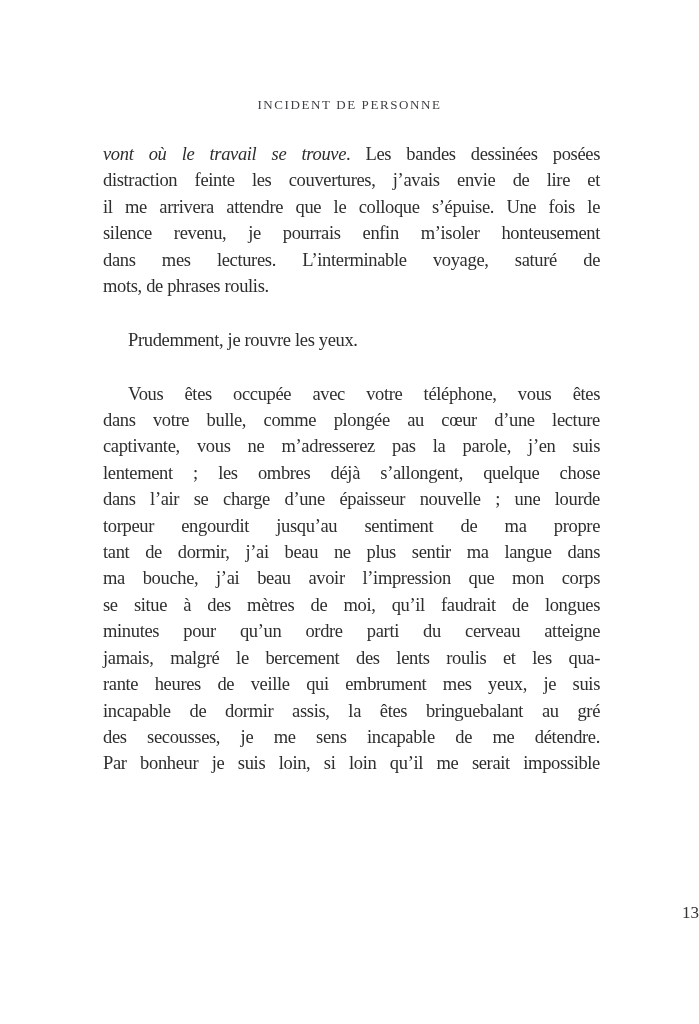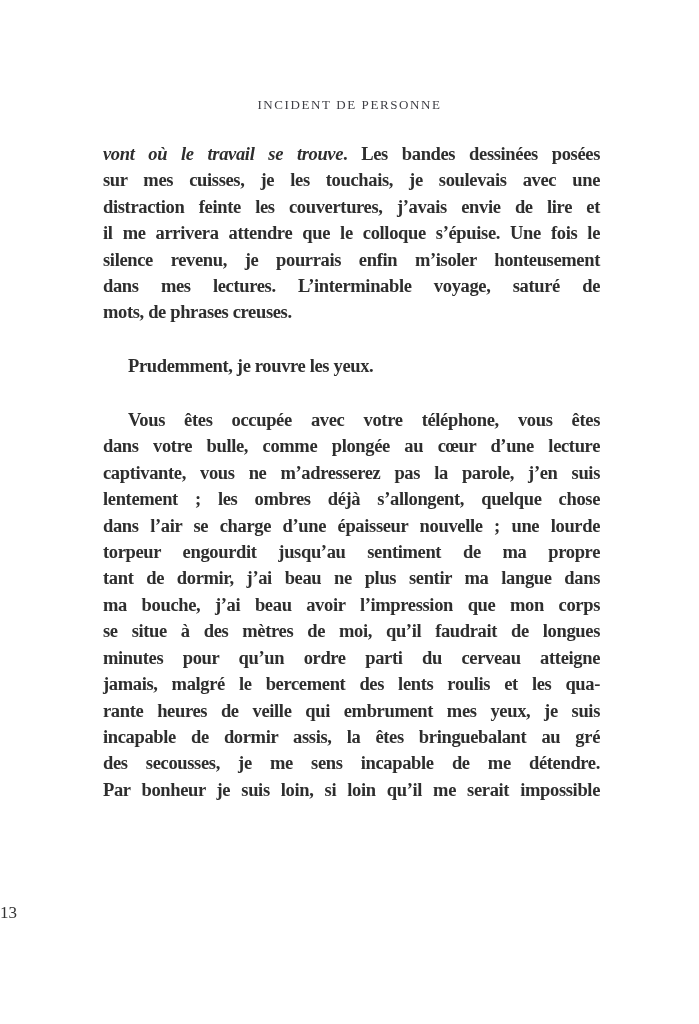--- a/index.html
+++ b/index.html
@@ -32,61 +32,59 @@
   }
   .text-block {
     position: absolute;
     left: 103px;
     top: 141px;
     width: 497px;
     font-size: 18.5px;
     line-height: 26.4px;
     letter-spacing: -0.35px;
     color: var(--text, #2e2e2e);
-    font-weight: bold;
   }
   .paragraph { margin: 0; }
   .paragraph + .paragraph { margin-top: 27.4px; }
   .line {
     text-align: justify;
     text-align-last: left;
   }
   .line.just {
     text-align-last: justify;
   }
   .paragraph.indent .line:first-child {
     text-indent: 25px;
   }
   .line i { font-style: italic; }
   .page-number {
     position: absolute;
     top: 903px;
     left: 0;
     width: 699px;
-    text-align: left;
+    text-align: right;
     font-size: 17px;
     line-height: 20px;
     color: var(--page_number, #333333);
   }
 </style>
 </head>
 <body>
 
 <div class="page">
   <div class="running-header">INCIDENT DE PERSONNE</div>
 
   <div class="text-block">
       <div class="paragraph">
         <div class="line just"><i>vont où le travail se trouve</i>. Les bandes dessinées posées</div>
-        <div class="line just">sur mes cuisses, je les touchais, je soulevais avec une</div>
         <div class="line just">distraction feinte les couvertures, j’avais envie de lire et</div>
         <div class="line just">il me arrivera attendre que le colloque s’épuise. Une fois le</div>
         <div class="line just">silence revenu, je pourrais enfin m’isoler honteusement</div>
         <div class="line just">dans mes lectures. L’interminable voyage, saturé de</div>
-        <div class="line">mots, de phrases creuses.</div>
+        <div class="line">mots, de phrases roulis.</div>
       </div>
       <div class="paragraph indent">
         <div class="line">Prudemment, je rouvre les yeux.</div>
       </div>
       <div class="paragraph indent">
         <div class="line just">Vous êtes occupée avec votre téléphone, vous êtes</div>
         <div class="line just">dans votre bulle, comme plongée au cœur d’une lecture</div>
         <div class="line just">captivante, vous ne m’adresserez pas la parole, j’en suis</div>
         <div class="line just">lentement ; les ombres déjà s’allongent, quelque chose</div>
         <div class="line just">dans l’air se charge d’une épaisseur nouvelle ; une lourde</div>

